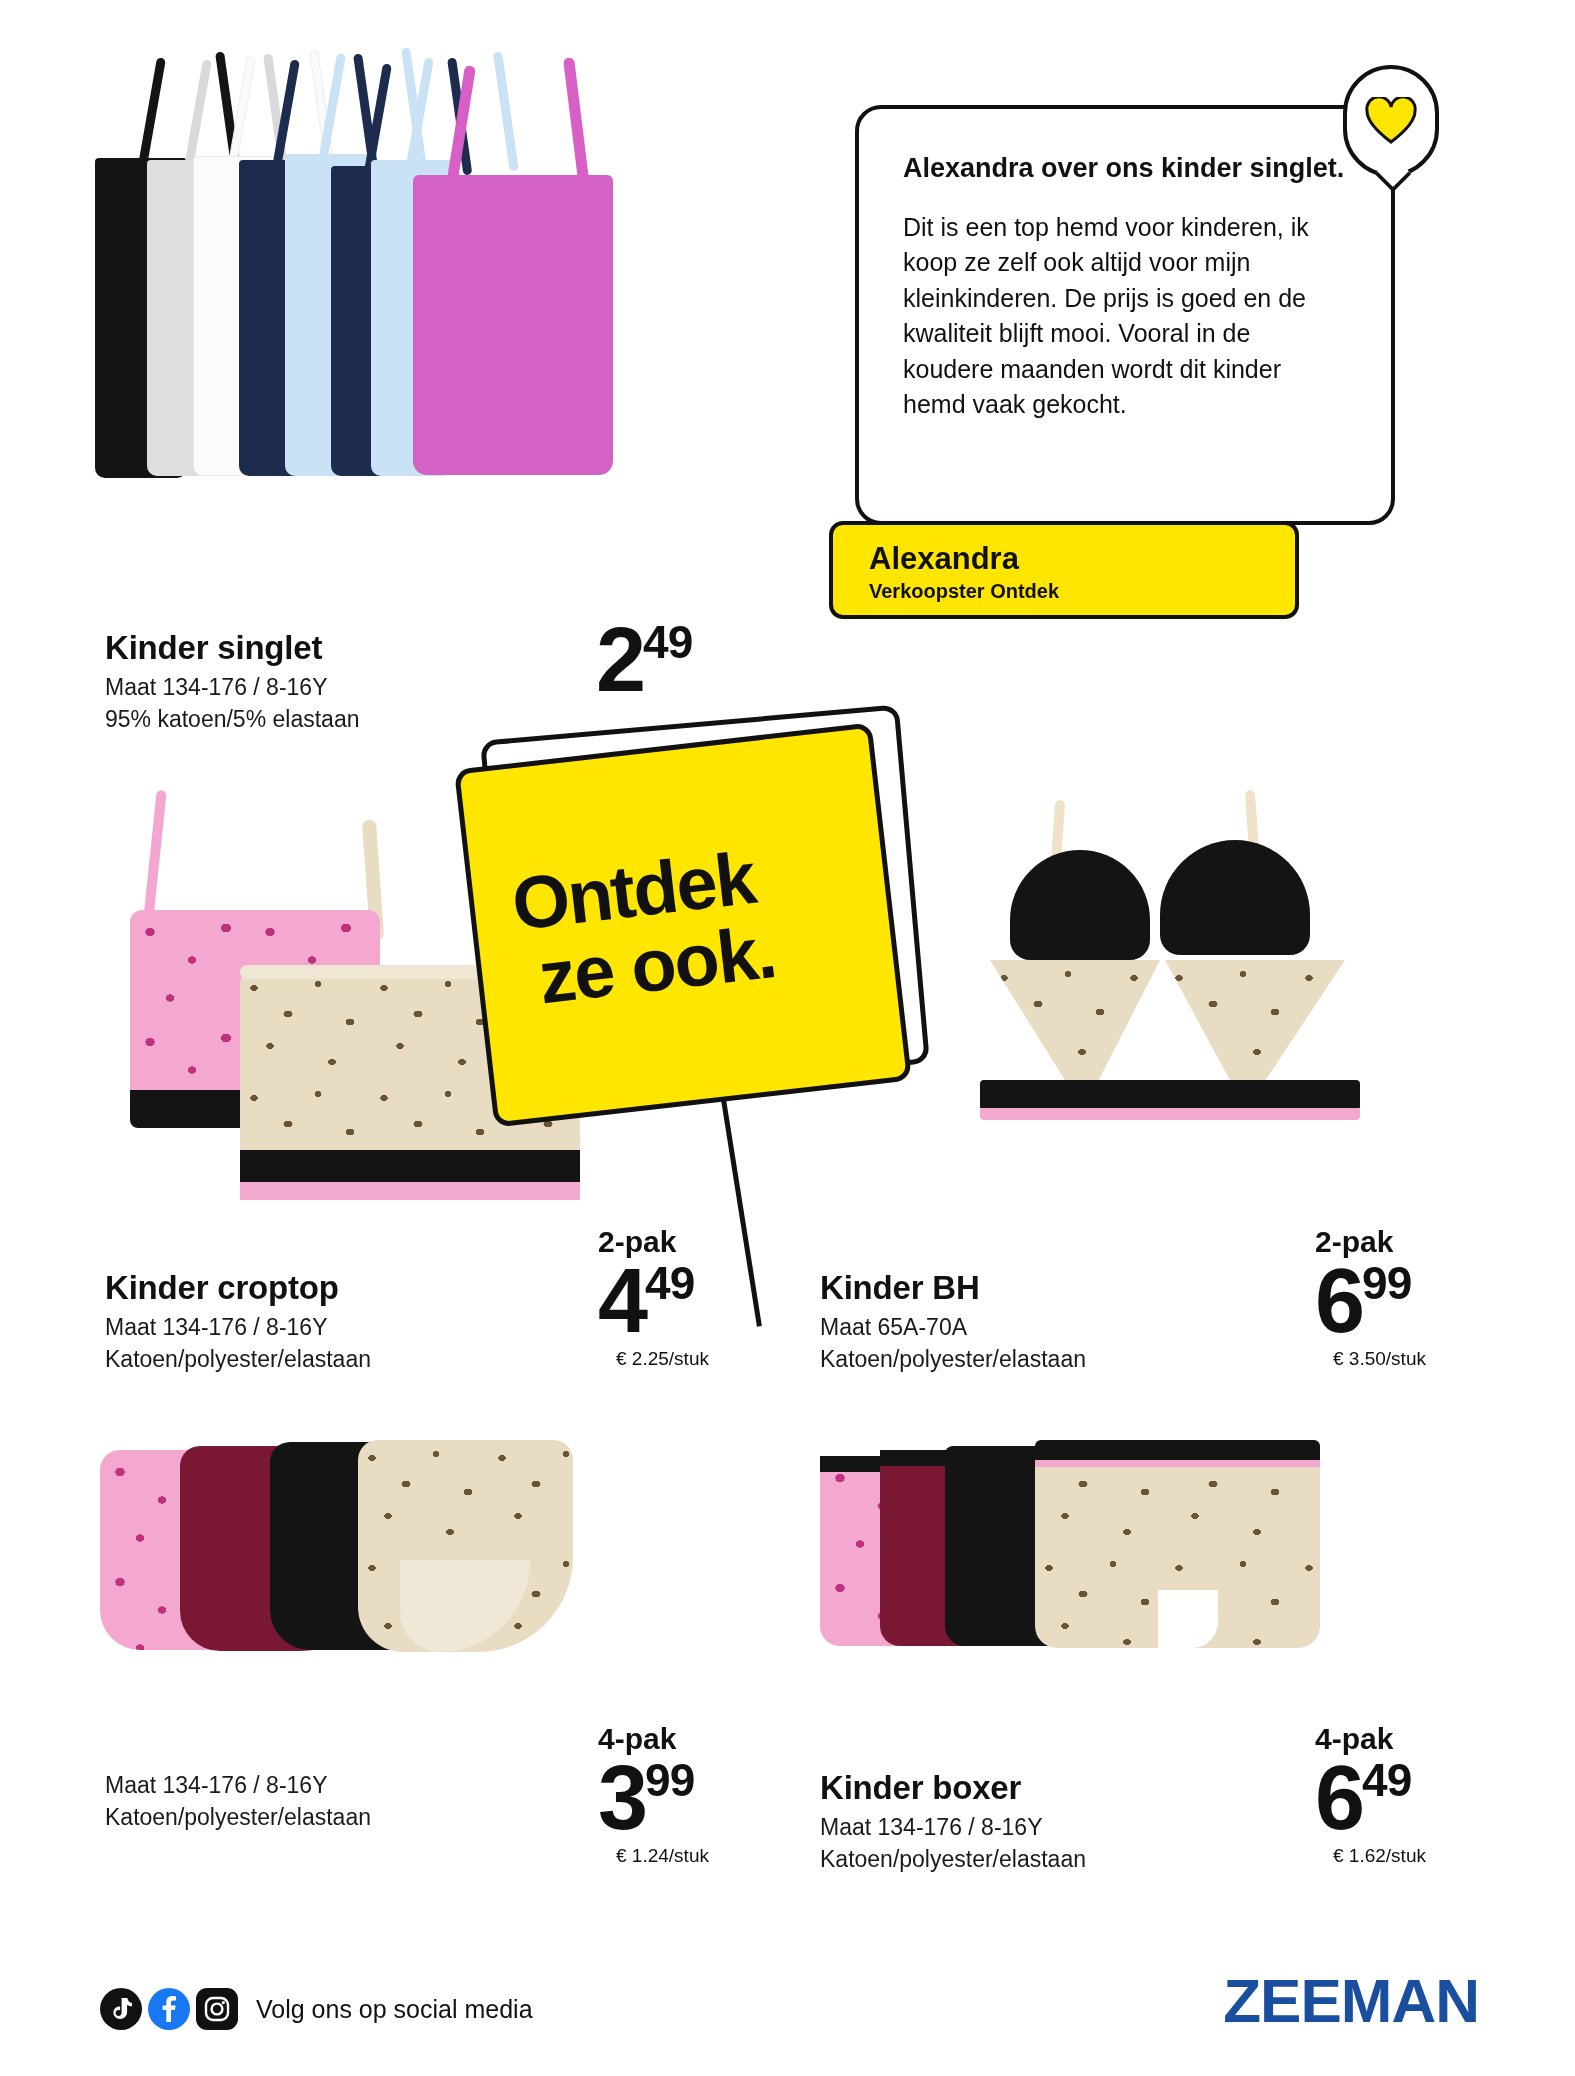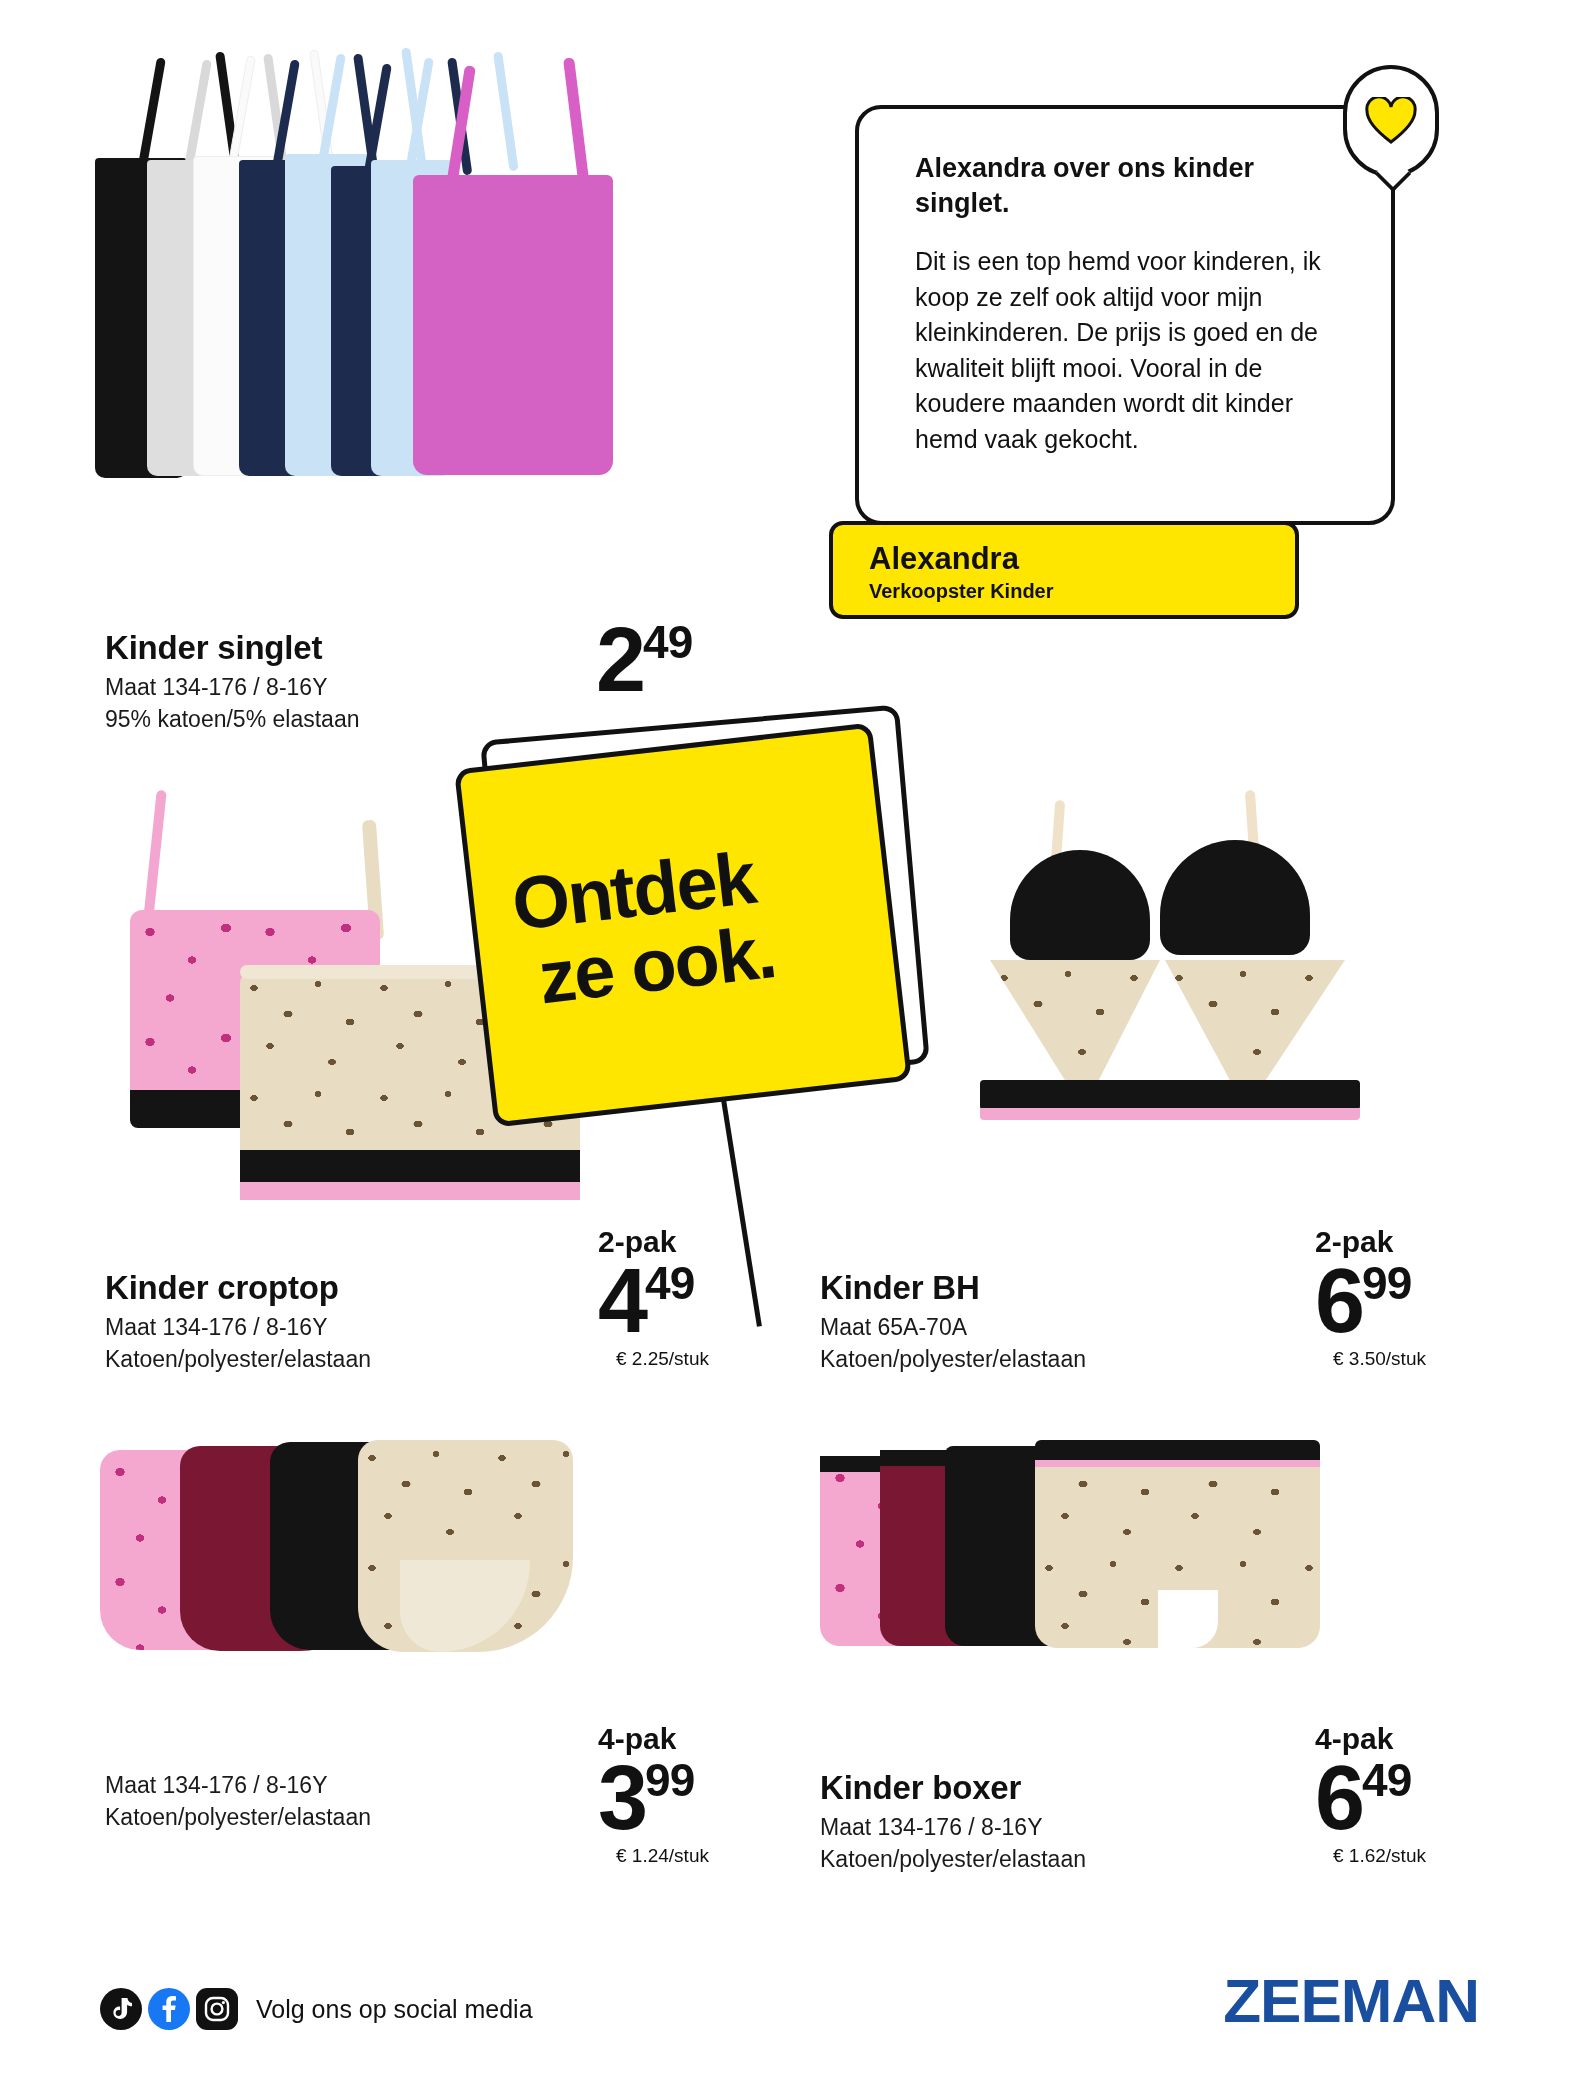--- a/index.html
+++ b/index.html
@@ -71,21 +71,21 @@
     transform-origin: top center;
   }
 
   
   #quote-box {
     left: 855px; top: 105px; width: 540px; height: 420px;
     border: 4px solid #111;
     border-radius: 26px;
     background: #fff;
   }
-  #quote-inner { padding: 42px 44px 0 44px; margin-left: 12px; }
+  #quote-inner { padding: 42px 44px 0 44px; }
   #quote-title {
     font-size: 27px; font-weight: bold; line-height: 1.28; margin: 0 0 24px 0;
   }
   #quote-text {
     font-size: 25px; line-height: 1.42; margin: 0;
   }
   #heart-badge {
     position: absolute;
     right: -48px; top: -44px;
     width: 96px; height: 112px;
@@ -224,21 +224,21 @@
     <svg width="52" height="48" viewBox="0 0 52 48" aria-hidden="true">
       <path d="M26 45 C6 30 2 20 2 14 A12 12 0 0 1 26 10 A12 12 0 0 1 50 14 C50 20 46 30 26 45 Z" fill="#ffe600" stroke="#111" stroke-width="3"></path>
     </svg>
   </div>
   <div id="quote-inner">
     <h2 id="quote-title">Alexandra over ons kinder singlet.</h2>
     <p id="quote-text">Dit is een top hemd voor kinderen, ik koop ze zelf ook altijd voor mijn kleinkinderen. De prijs is goed en de kwaliteit blijft mooi. Vooral in de koudere maanden wordt dit kinder hemd vaak gekocht.</p>
   </div>
   <div id="name-plate">
     <p id="plate-name">Alexandra</p>
-    <p id="plate-role">Verkoopster Kinder</p>
+    <p id="plate-role">Verkoopster Ontdek</p>
   </div>
 </div>
 
 <div class="abs" style="left:105px; top:630px; width:420px;">
   <h3 class="prod-title">Kinder singlet</h3>
   <p class="prod-line">Maat 134-176 / 8-16Y</p>
   <p class="prod-line">95% katoen/5% elastaan</p>
 </div>
 <div class="abs" style="left:596px; top:620px;">
   <span class="price">

